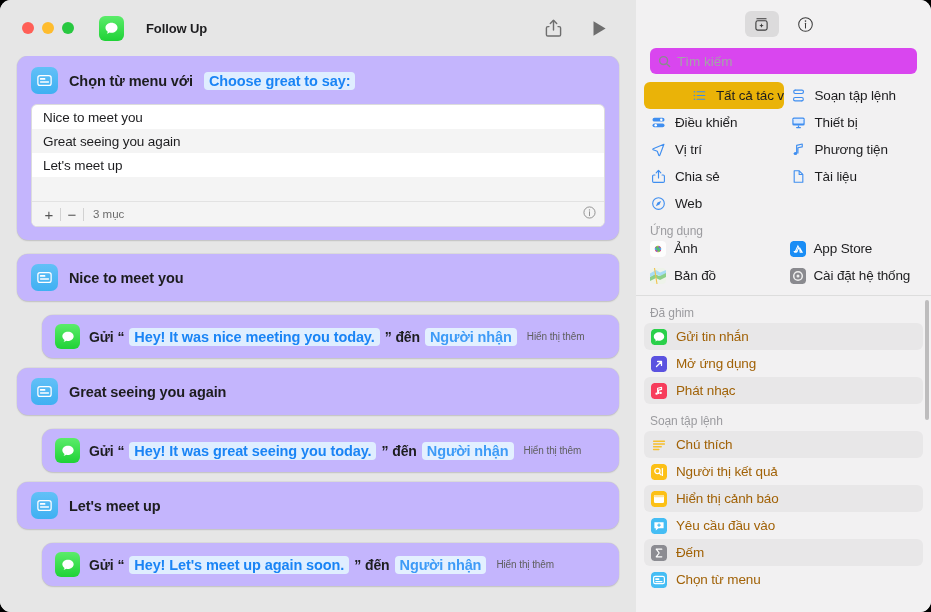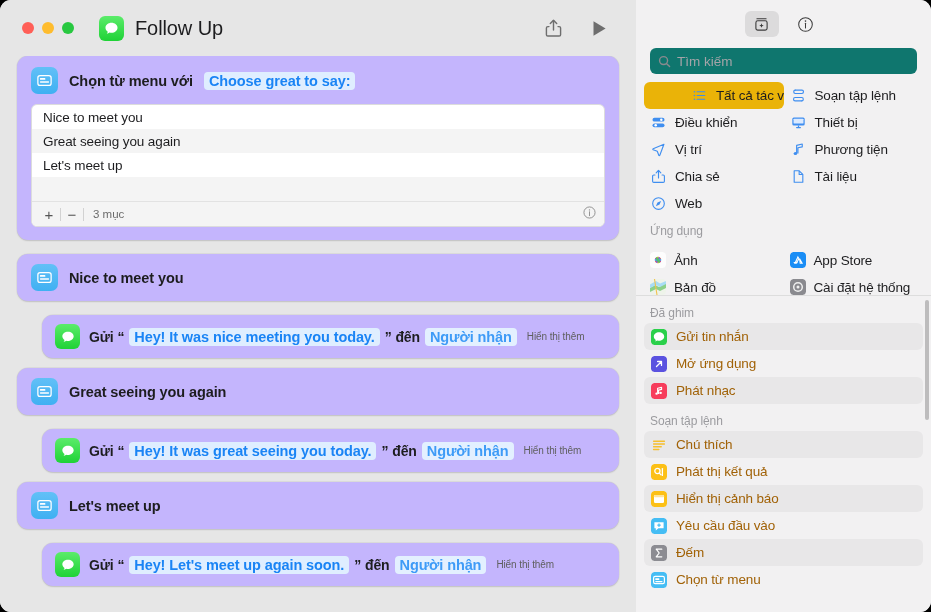--- a/index.html
+++ b/index.html
@@ -41,23 +41,23 @@
   .app-icon {
     width: 25px; height: 25px;
     border-radius: 6px;
     margin-left: 25px;
     background: linear-gradient(#5bec6a, #1fd236);
     display: flex; align-items: center; justify-content: center;
     flex: 0 0 25px;
   }
   .app-icon svg { display:block; }
   .win-title {
-    margin-left: 11px;
-    font-size: 20px;
-    font-weight: normal;
+    margin-left: 22px;
+    font-size: 13px;
+    font-weight: bold;
     color: #1d1d1f;
     letter-spacing: -0.1px;
   }
   .title-spacer { flex: 1; }
   .tb-btn {
     width: 30px; height: 30px;
     display: flex; align-items: center; justify-content: center;
     color: #6e6e6e;
     cursor: default;
   }
@@ -169,21 +169,21 @@
   .sb-tb-btn {
     width: 34px; height: 26px;
     border-radius: 6px;
     display: flex; align-items: center; justify-content: center;
     color: #3b3b3b;
   }
   .sb-tb-btn.active { background: #dcdbdc; }
   .search-wrap { padding: 0 14px; }
   .search {
     height: 26px;
-    background: #0f766e;
+    background: #d946ef;
     border-radius: 6px;
     display: flex; align-items: center;
     padding: 0 8px;
     gap: 6px;
   }
   .search svg { flex: 0 0 auto; color: #8a8a8e; }
   .search input {
     border: 0; background: transparent; outline: none;
     font-family: inherit; font-size: 13.5px; color: #1d1d1f;
     width: 100%;
@@ -225,21 +225,21 @@
     color: #9b9b9f;
     padding: 7px 14px 3px 14px;
     letter-spacing: -0.1px;
   }
   .apps-grid {
     display: grid;
     grid-template-columns: 1fr 1fr;
     padding: 0 8px;
   }
   .app-row {
-    display: flex; align-items: flex-end; gap: 8px;
+    display: flex; align-items: flex-start; gap: 8px;
     height: 27px; padding: 0 6px;
     font-size: 13.5px; color: #1d1d1f;
     letter-spacing: -0.15px; white-space: nowrap; overflow: hidden;
   }
   .mini {
     width: 16px; height: 16px; flex: 0 0 16px;
     border-radius: 3.5px;
     display: flex; align-items: center; justify-content: center;
     overflow: hidden;
   }
@@ -665,21 +665,21 @@
 
       <div class="list-item">
         <span class="mini">
           <svg width="16" height="16" viewBox="0 0 16 16">
               <rect width="16" height="16" rx="3.5" fill="#fcc016"></rect>
               <circle cx="6.4" cy="7" r="2.6" fill="none" stroke="#fff" stroke-width="1.3"></circle>
               <path d="M8.4 9.1 10 10.7" stroke="#fff" stroke-width="1.3" stroke-linecap="round"></path>
               <path d="M11.4 4.6v6.8" stroke="#fff" stroke-width="1.3" stroke-linecap="round"></path>
             </svg>
         </span>
-        <span>Phát thị kết quả</span>
+        <span>Người thị kết quả</span>
       </div>
 
       <div class="list-item stripe">
         <span class="mini">
           <svg width="16" height="16" viewBox="0 0 16 16">
               <rect width="16" height="16" rx="3.5" fill="#fcc016"></rect>
               <rect x="3" y="4" width="10" height="8" rx="1.3" fill="#fff"></rect>
               <rect x="3" y="4" width="10" height="2.3" rx="1.1" fill="#ffe49a"></rect>
             </svg>
         </span>

